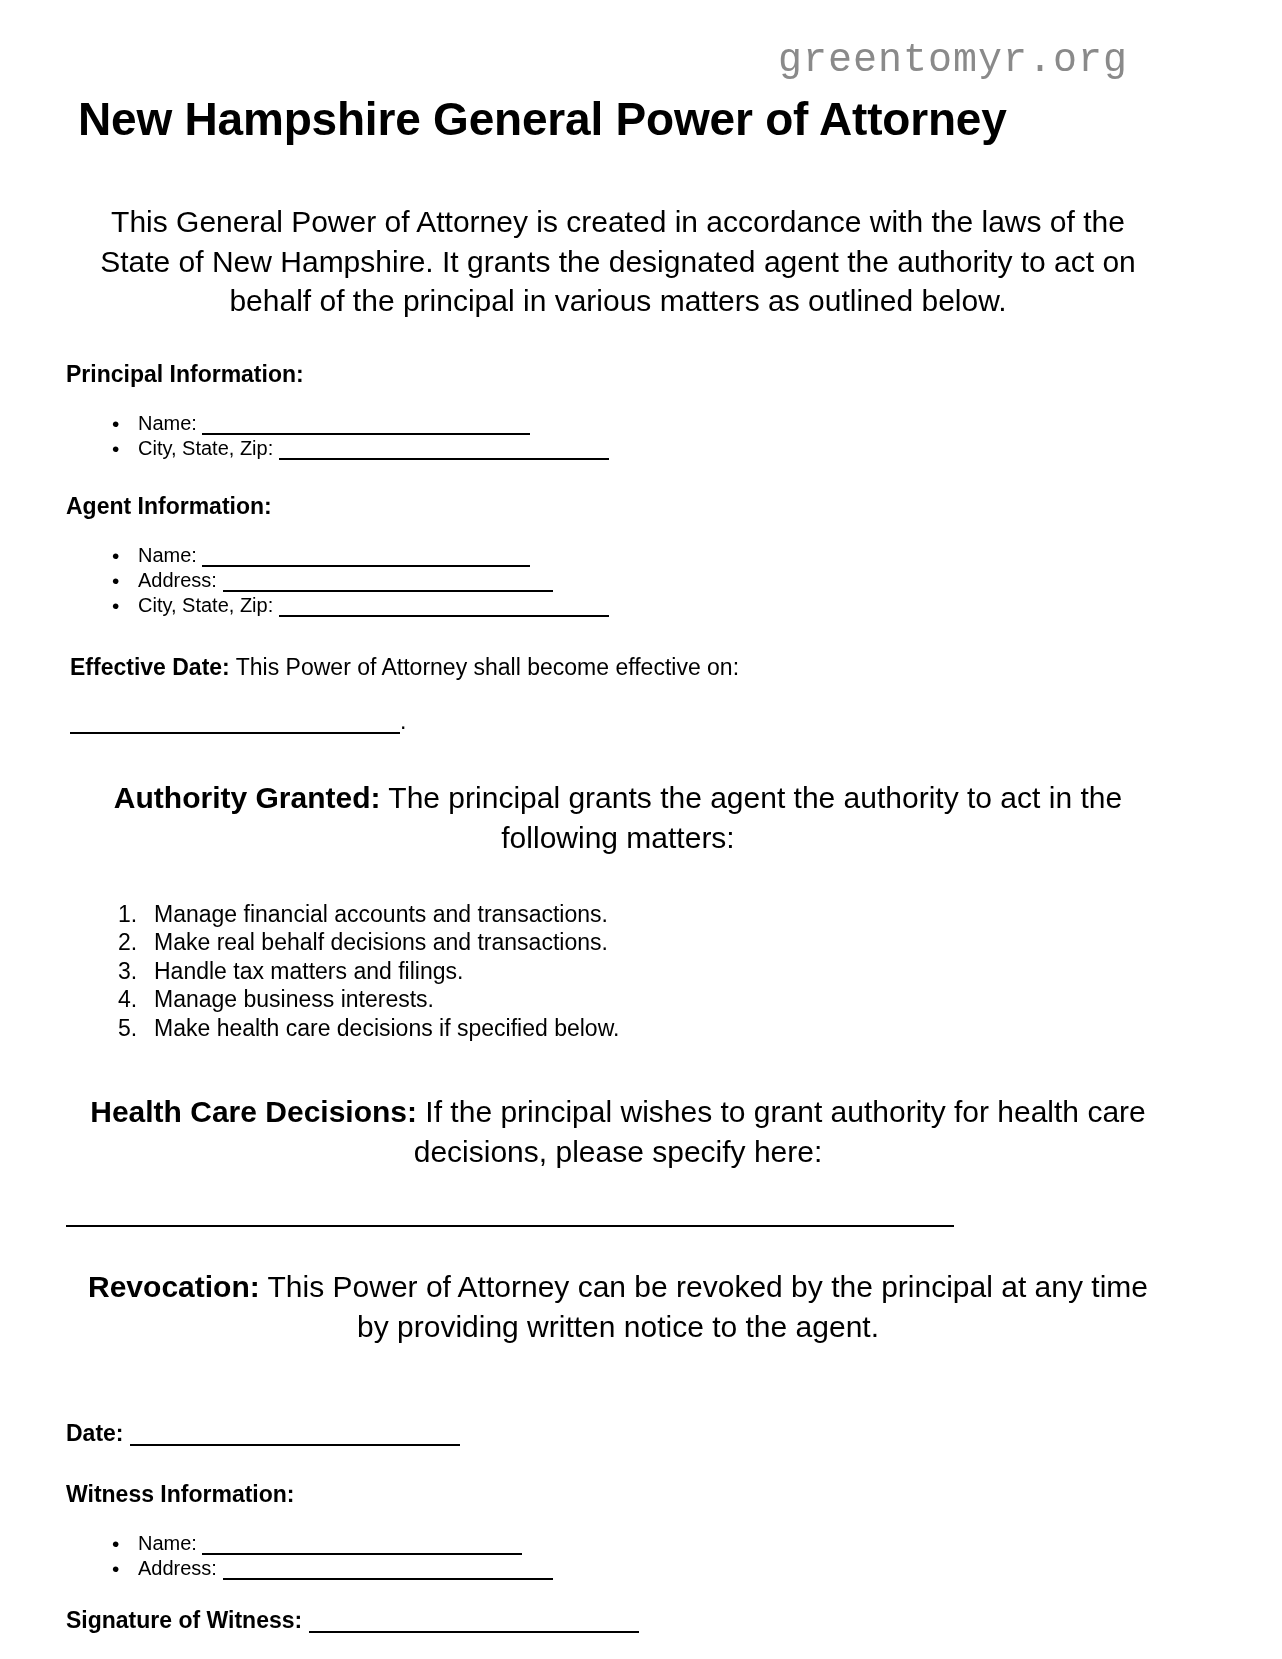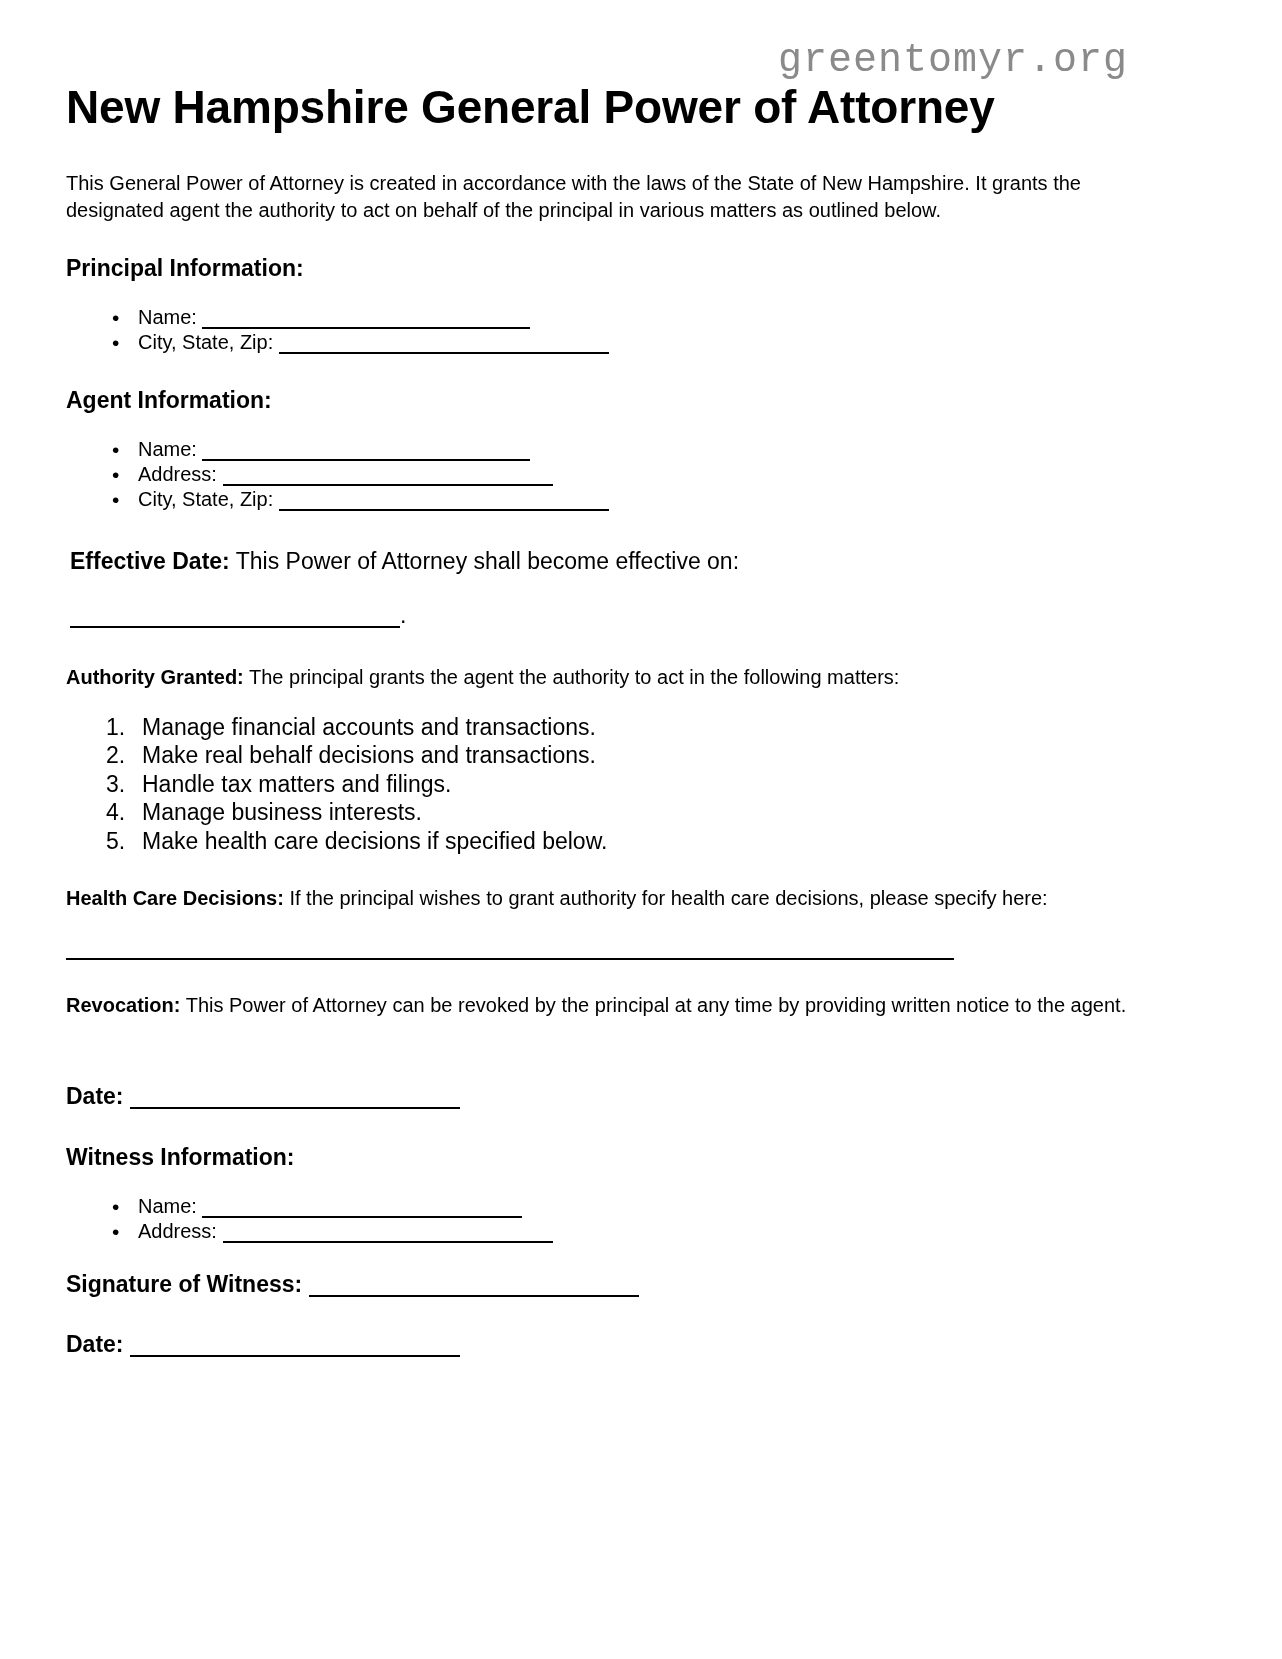--- a/index.html
+++ b/index.html
@@ -34,33 +34,34 @@
     top: 38px;
     right: 22px;
     font-family: "Liberation Mono", "DejaVu Sans Mono", monospace;
     font-size: 40px;
     letter-spacing: 1px;
     color: #8a8a8a;
     white-space: nowrap;
     user-select: none;
   }
   h1.doc-title {
-    margin: 0;
+    margin: 12px;
     padding-top: 80px;
     font-size: 46px;
     line-height: 1.18;
     font-weight: bold;
     letter-spacing: -0.2px;
     width: 960px;
   }
   p.para {
-    margin: 0;
-    font-size: 20px;
+    margin: 8px;
+    font-size: 30px;
     line-height: 1.32;
     font-weight: normal;
+    text-align: center;
   }
   .gap-intro { height: 36px; }
   .gap-sm { height: 22px; }
   .gap-md { height: 30px; }
   .section-head {
     margin: 0;
     font-size: 23px;
     font-weight: bold;
     line-height: 1.32;
   }
@@ -76,21 +77,21 @@
     white-space: nowrap;
   }
   ul.blank-list li::before {
     content: "\2022";
     position: absolute;
     left: -26px;
     top: 0;
     font-size: 21px;
   }
   ol.numbered {
-    margin: 0;
+    margin: 12px;
     padding: 0 0 0 76px;
     list-style: none;
     counter-reset: authitem;
   }
   ol.numbered li {
     font-size: 23px;
     line-height: 1.24;
     position: relative;
     counter-increment: authitem;
     white-space: nowrap;

